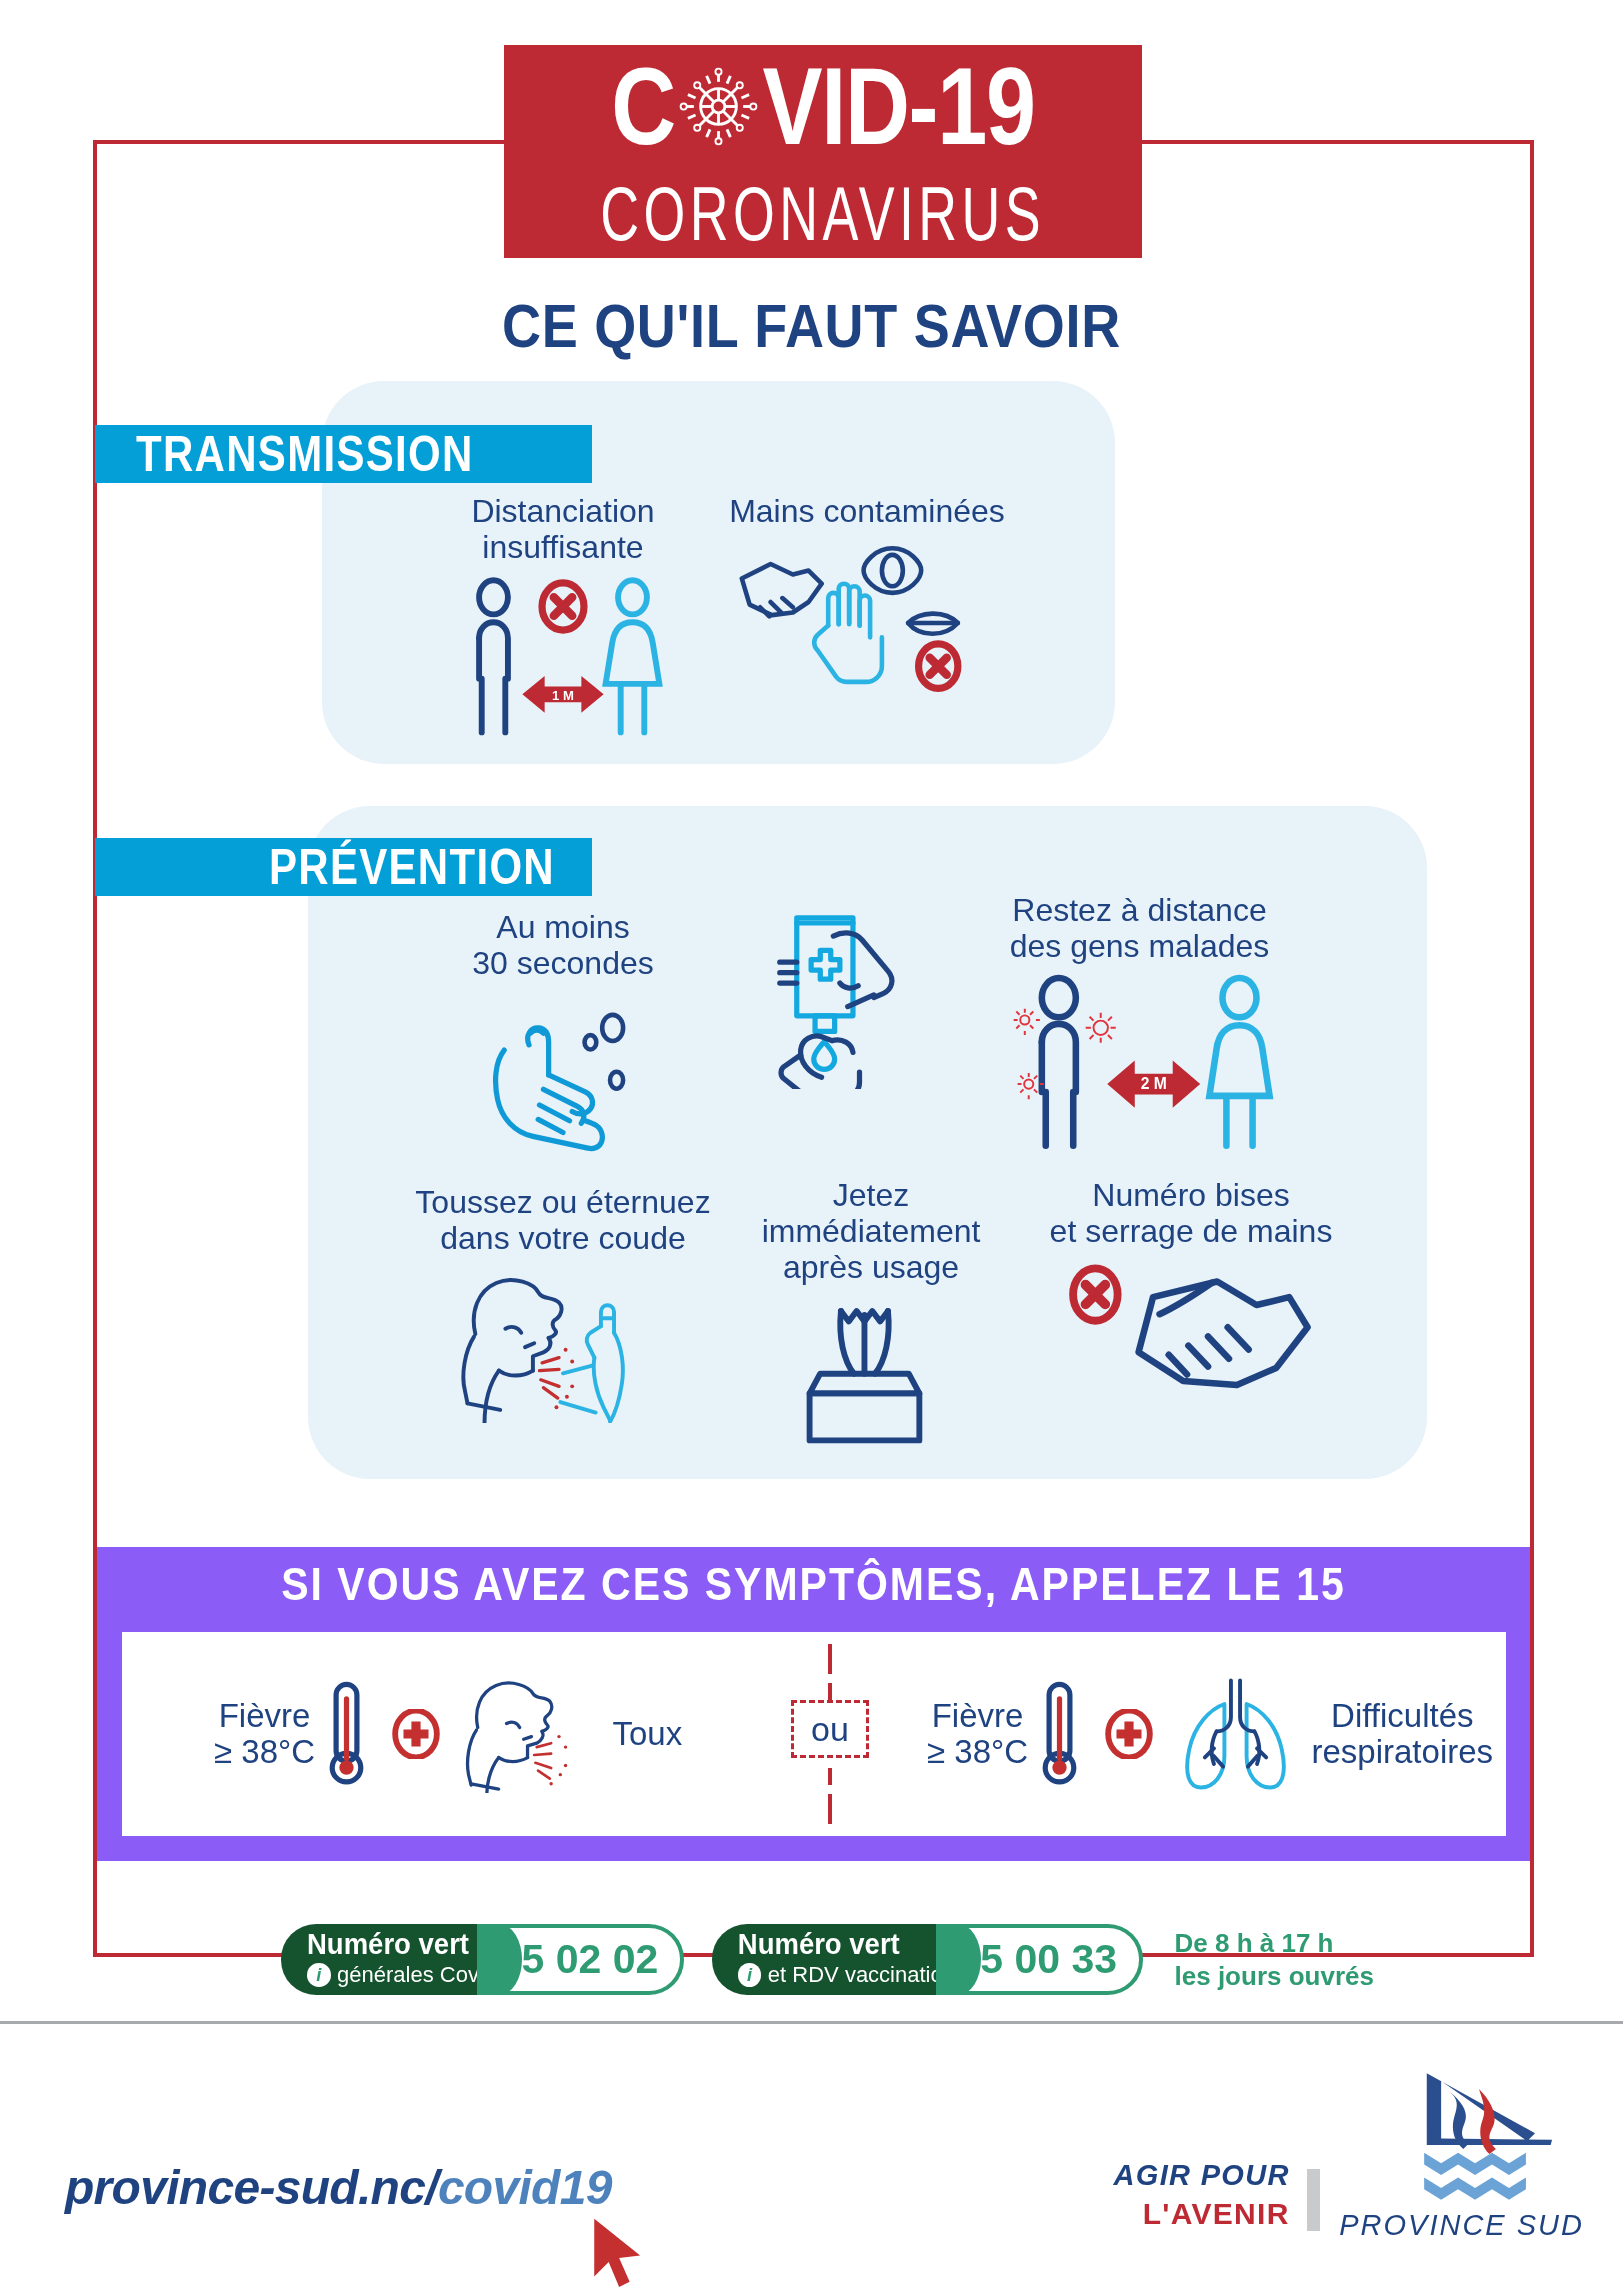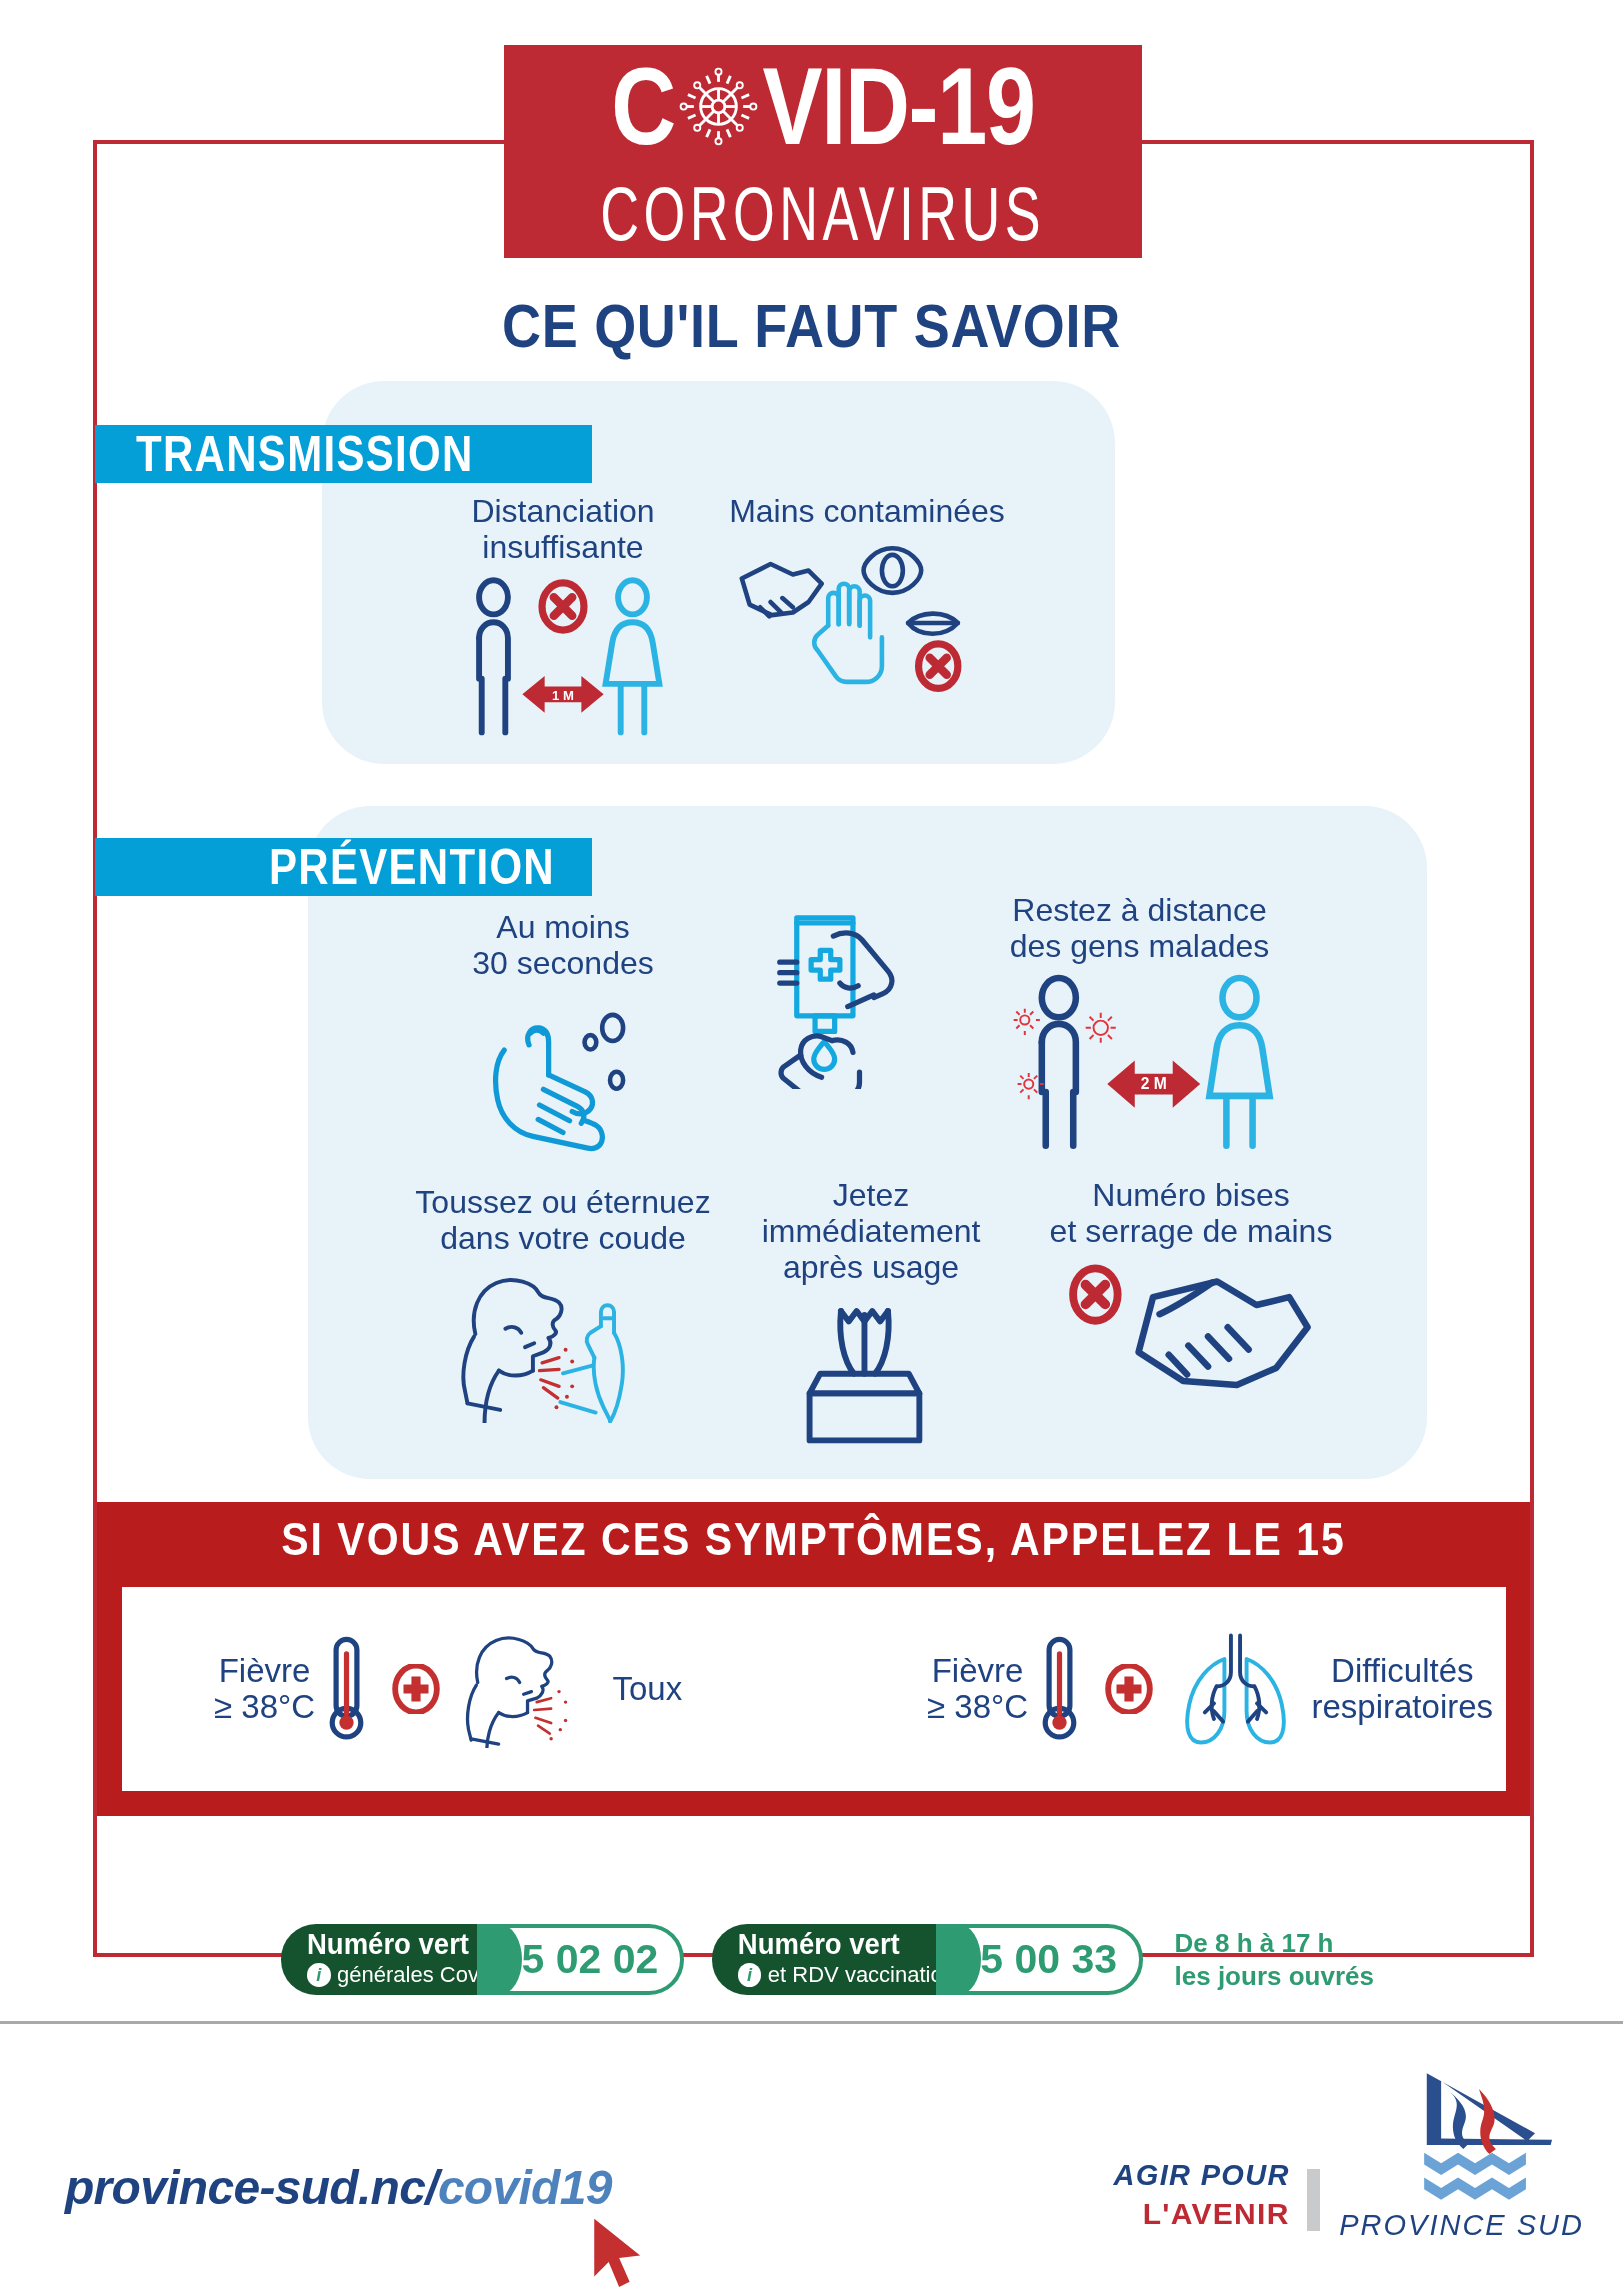--- a/index.html
+++ b/index.html
@@ -33,21 +33,21 @@
   #tab-transmission span{font-size:42px;letter-spacing:1.3px;padding-left:41px;transform:scaleY(1.18);}
   #tab-prevention{left:95px;top:838px;width:497px;height:58px;justify-content:flex-end;}
   #tab-prevention span{font-size:42px;letter-spacing:1.3px;padding-right:37px;transform:scaleY(1.18);}
 
   
   .item{position:absolute;display:flex;flex-direction:column;align-items:center;}
   .cap{color:#1f4281;font-size:32px;line-height:1.12;text-align:center;white-space:pre-line;}
   .art{margin-top:9.2px;}
 
   
-  #symptoms-block{position:absolute;left:97px;top:1502px;width:1433px;height:314px;background:#b91c1c;}
+  #symptoms-block{position:absolute;left:97px;top:1547px;width:1433px;height:314px;background:#8b5cf6;}
   #symptoms-title{position:absolute;left:0;top:14.4px;width:1433px;text-align:center;color:#fff;font-weight:bold;
       font-size:41px;letter-spacing:2px;transform:scaleY(1.12);}
   #symptoms-inner{position:absolute;left:25px;top:85px;width:1384px;height:204px;background:#fff;}
   .sym-row{position:absolute;top:0;height:204px;display:flex;align-items:center;}
   .sym-label{color:#1f4281;font-size:33px;line-height:1.1;text-align:center;white-space:pre-line;}
   .plus-badge{width:50px;height:50px;margin:0 13px;}
   .ou-box{border:3.3px dashed #be2a33;color:#1f4281;font-size:34px;padding:6.5px 17px;background:#fff;}
   .ou-wrap{position:absolute;left:669px;top:0;height:204px;display:flex;flex-direction:column;align-items:center;justify-content:center;}
   .ou-tick{width:3.3px;background:#be2a33;}
 
@@ -376,20 +376,27 @@
           <circle cx="160" cy="94" r="2.6" fill="#c42f2f" stroke="none"></circle>
           <circle cx="170" cy="110" r="2.6" fill="#c42f2f" stroke="none"></circle>
           <circle cx="162" cy="152" r="2.6" fill="#c42f2f" stroke="none"></circle>
           <circle cx="148" cy="166" r="2.6" fill="#c42f2f" stroke="none"></circle>
           <circle cx="170" cy="138" r="2.6" fill="#c42f2f" stroke="none"></circle>
         </g>
       </svg>
       <div class="sym-label" style="margin-left:7.9px;">Toux</div>
     </div>
 
+    <div class="ou-wrap">
+      <div class="ou-tick" style="height:30px;"></div>
+      <div class="ou-tick" style="height:17px;margin-top:9.2px;"></div>
+      <div class="ou-box">ou</div>
+      <div class="ou-tick" style="height:17px;margin-top:9.2px;"></div>
+      <div class="ou-tick" style="height:30px;margin-top:9.2px;"></div>
+    </div>
 
     <div class="sym-row" style="left:805px;">
       <div class="sym-label">Fièvre
 ≥ 38°C</div>
       <svg width="39" height="111" viewBox="0 0 60 170" style="margin:0 11.8px;">
         <rect x="14" y="8" width="32" height="118" rx="16" fill="none" stroke="#1f4281" stroke-width="8"></rect>
         <circle cx="30" cy="136" r="22" fill="none" stroke="#1f4281" stroke-width="8"></circle>
         <rect x="26" y="26" width="8" height="100" rx="4" fill="#c42f2f"></rect>
         <circle cx="30" cy="136" r="11" fill="#c42f2f"></circle>
       </svg>

